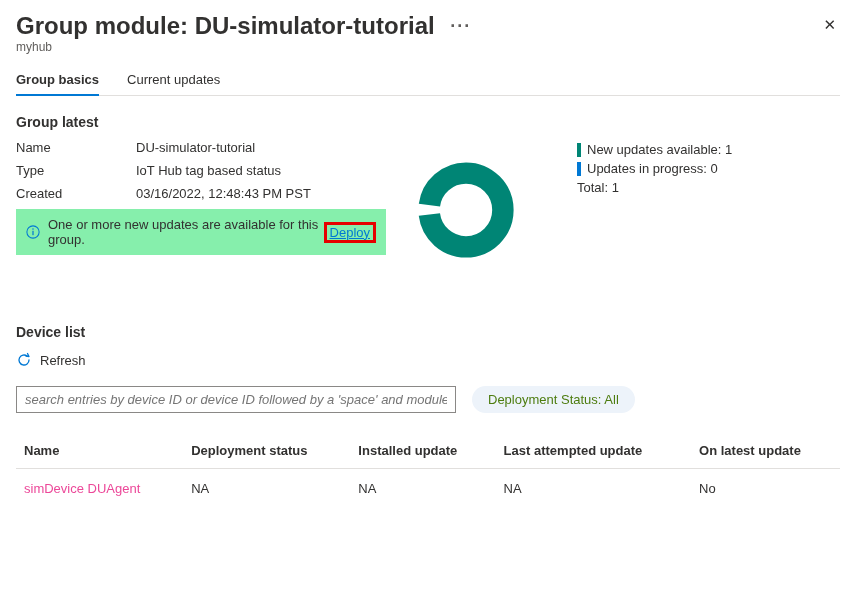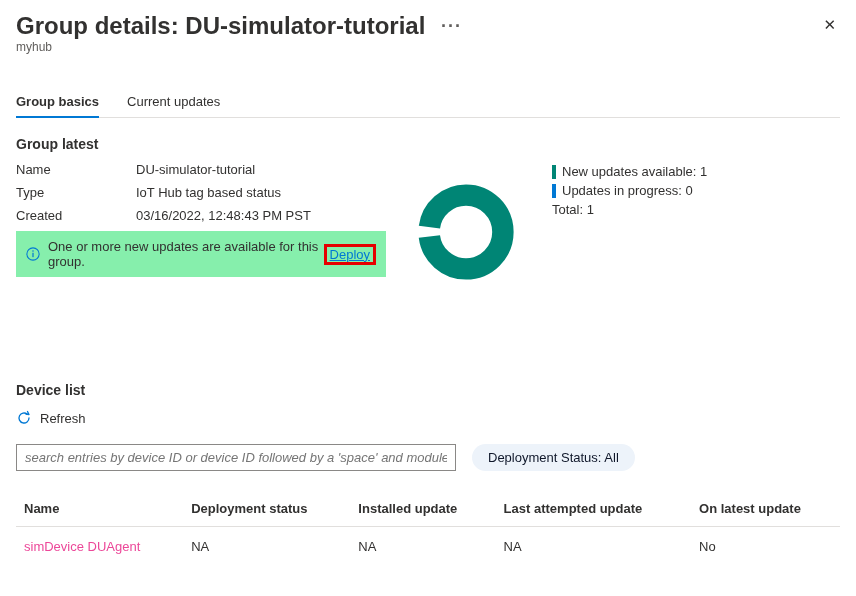--- a/index.html
+++ b/index.html
@@ -45,21 +45,21 @@
     }
     .subtitle {
       font-size: 12px;
       color: #605e5c;
       margin-top: 0px;
     }
     .tabs {
       display: flex;
       gap: 28px;
       border-bottom: 1px solid #e1dfdd;
-      margin-top: 34px;
+      margin-top: 12px;
     }
     .tab {
       padding: 6px 0 8px 0;
       font-size: 13px;
       color: #323130;
       cursor: pointer;
       position: relative;
     }
     .tab.active {
       font-weight: 600;
@@ -118,21 +118,21 @@
     }
     .highlight-box {
       border: 3px solid #e60000;
       padding: 0px 3px;
       margin-left: 1px;
       display: inline-block;
     }
     .chart-legend-wrap {
       display: flex;
       align-items: flex-start;
-      gap: 36px;
+      gap: 61px;
     }
     .donut {
       width: 100px;
       height: 100px;
       margin-top: 20px;
     }
     .legend {
       font-size: 13px;
       margin-top: 2px;
     }
@@ -140,21 +140,21 @@
       display: flex;
       align-items: center;
       margin-bottom: 4px;
     }
     .legend-swatch {
       width: 4px;
       height: 14px;
       margin-right: 6px;
     }
     .device-list-section {
-      margin-top: 100px;
+      margin-top: 64px;
     }
     .refresh-btn {
       display: flex;
       align-items: center;
       gap: 8px;
       margin-top: 12px;
       cursor: pointer;
       color: #323130;
       width: fit-content;
     }
@@ -174,21 +174,21 @@
       font-size: 13px;
       font-style: italic;
       color: #605e5c;
       font-family: inherit;
     }
     .filter-pill {
       background: #edf3fa;
       border-radius: 16px;
       padding: 6px 16px;
       font-size: 13px;
-      color: #0f172a;
+      color: #4d7c0f;
       cursor: pointer;
     }
     .table {
       width: 100%;
       margin-top: 20px;
       border-collapse: collapse;
     }
     .table thead th {
       text-align: left;
       font-weight: 600;
@@ -203,21 +203,21 @@
     }
     .device-link {
       color: #ec4899;
       cursor: pointer;
     }
   </style>
 </head>
 <body>
 
 <div class="header">
-  <h1 class="title">Group details: DU-simulator-tutorial</h1>
+  <h1 class="title">Group module: DU-simulator-tutorial</h1>
   <span class="ellipsis">···</span>
   <span class="close-x">✕</span>
   <div class="subtitle">myhub</div>
 </div>
 
 <div class="tabs">
   <div class="tab active">Group basics</div>
   <div class="tab">Current updates</div>
 </div>
 

